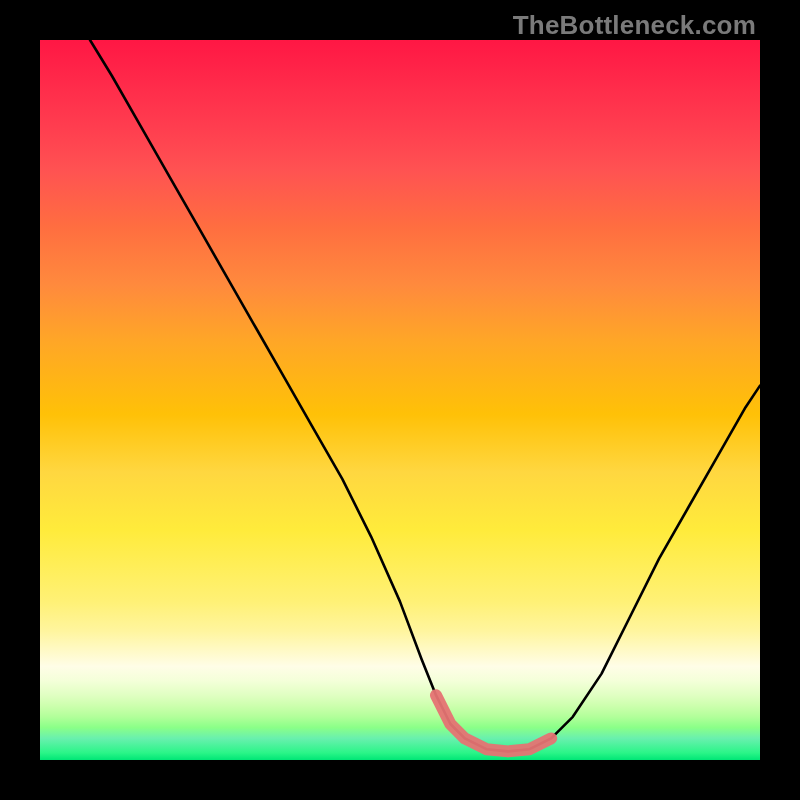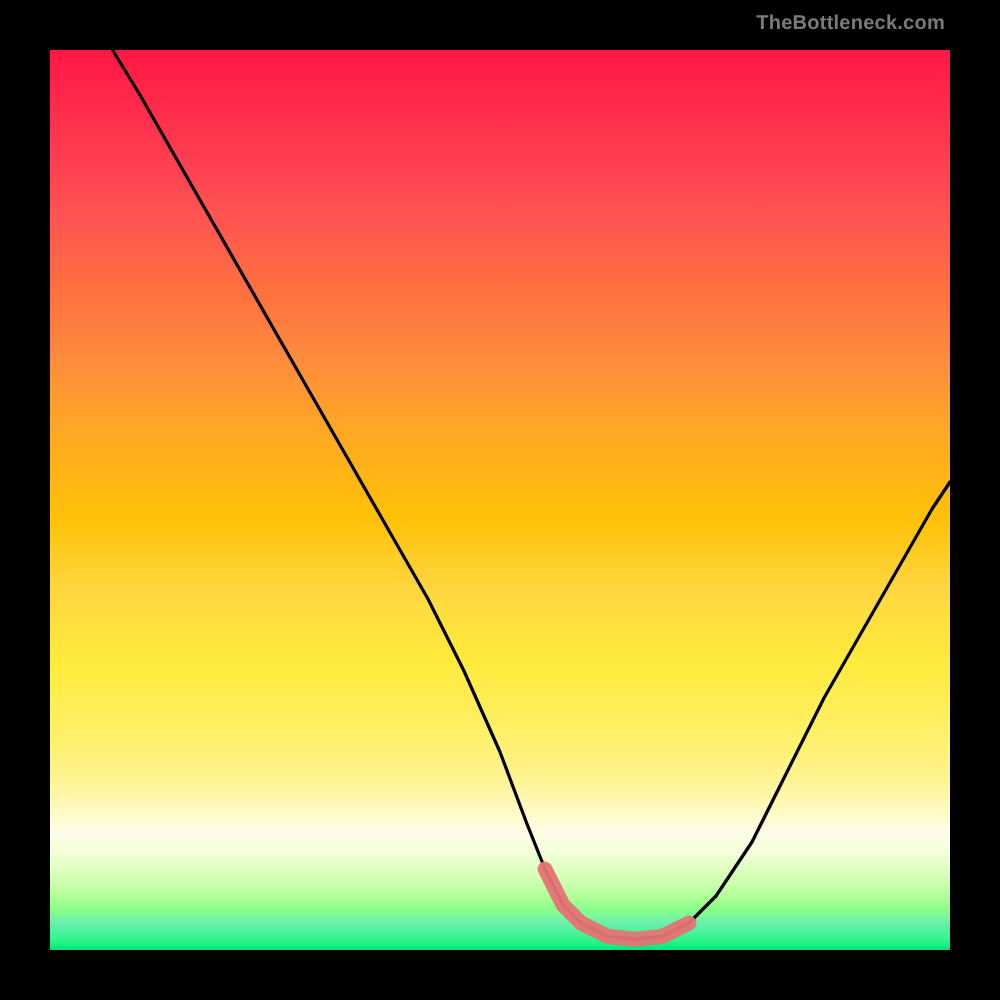--- a/index.html
+++ b/index.html
@@ -51,21 +51,21 @@
     width: 720px;
     height: 720px;
     overflow: visible;
   }
   
   .attribution {
     position: absolute;
     top: 10px;
     right: 44px;
     font-family: Arial, Helvetica, sans-serif;
-    font-size: 16px;
+    font-size: 26px;
     font-weight: 600;
     color: #7a7a7a;
     letter-spacing: 0.2px;
   }
 </style>
 </head>
 <body>
 
 <div class="canvas">
 

